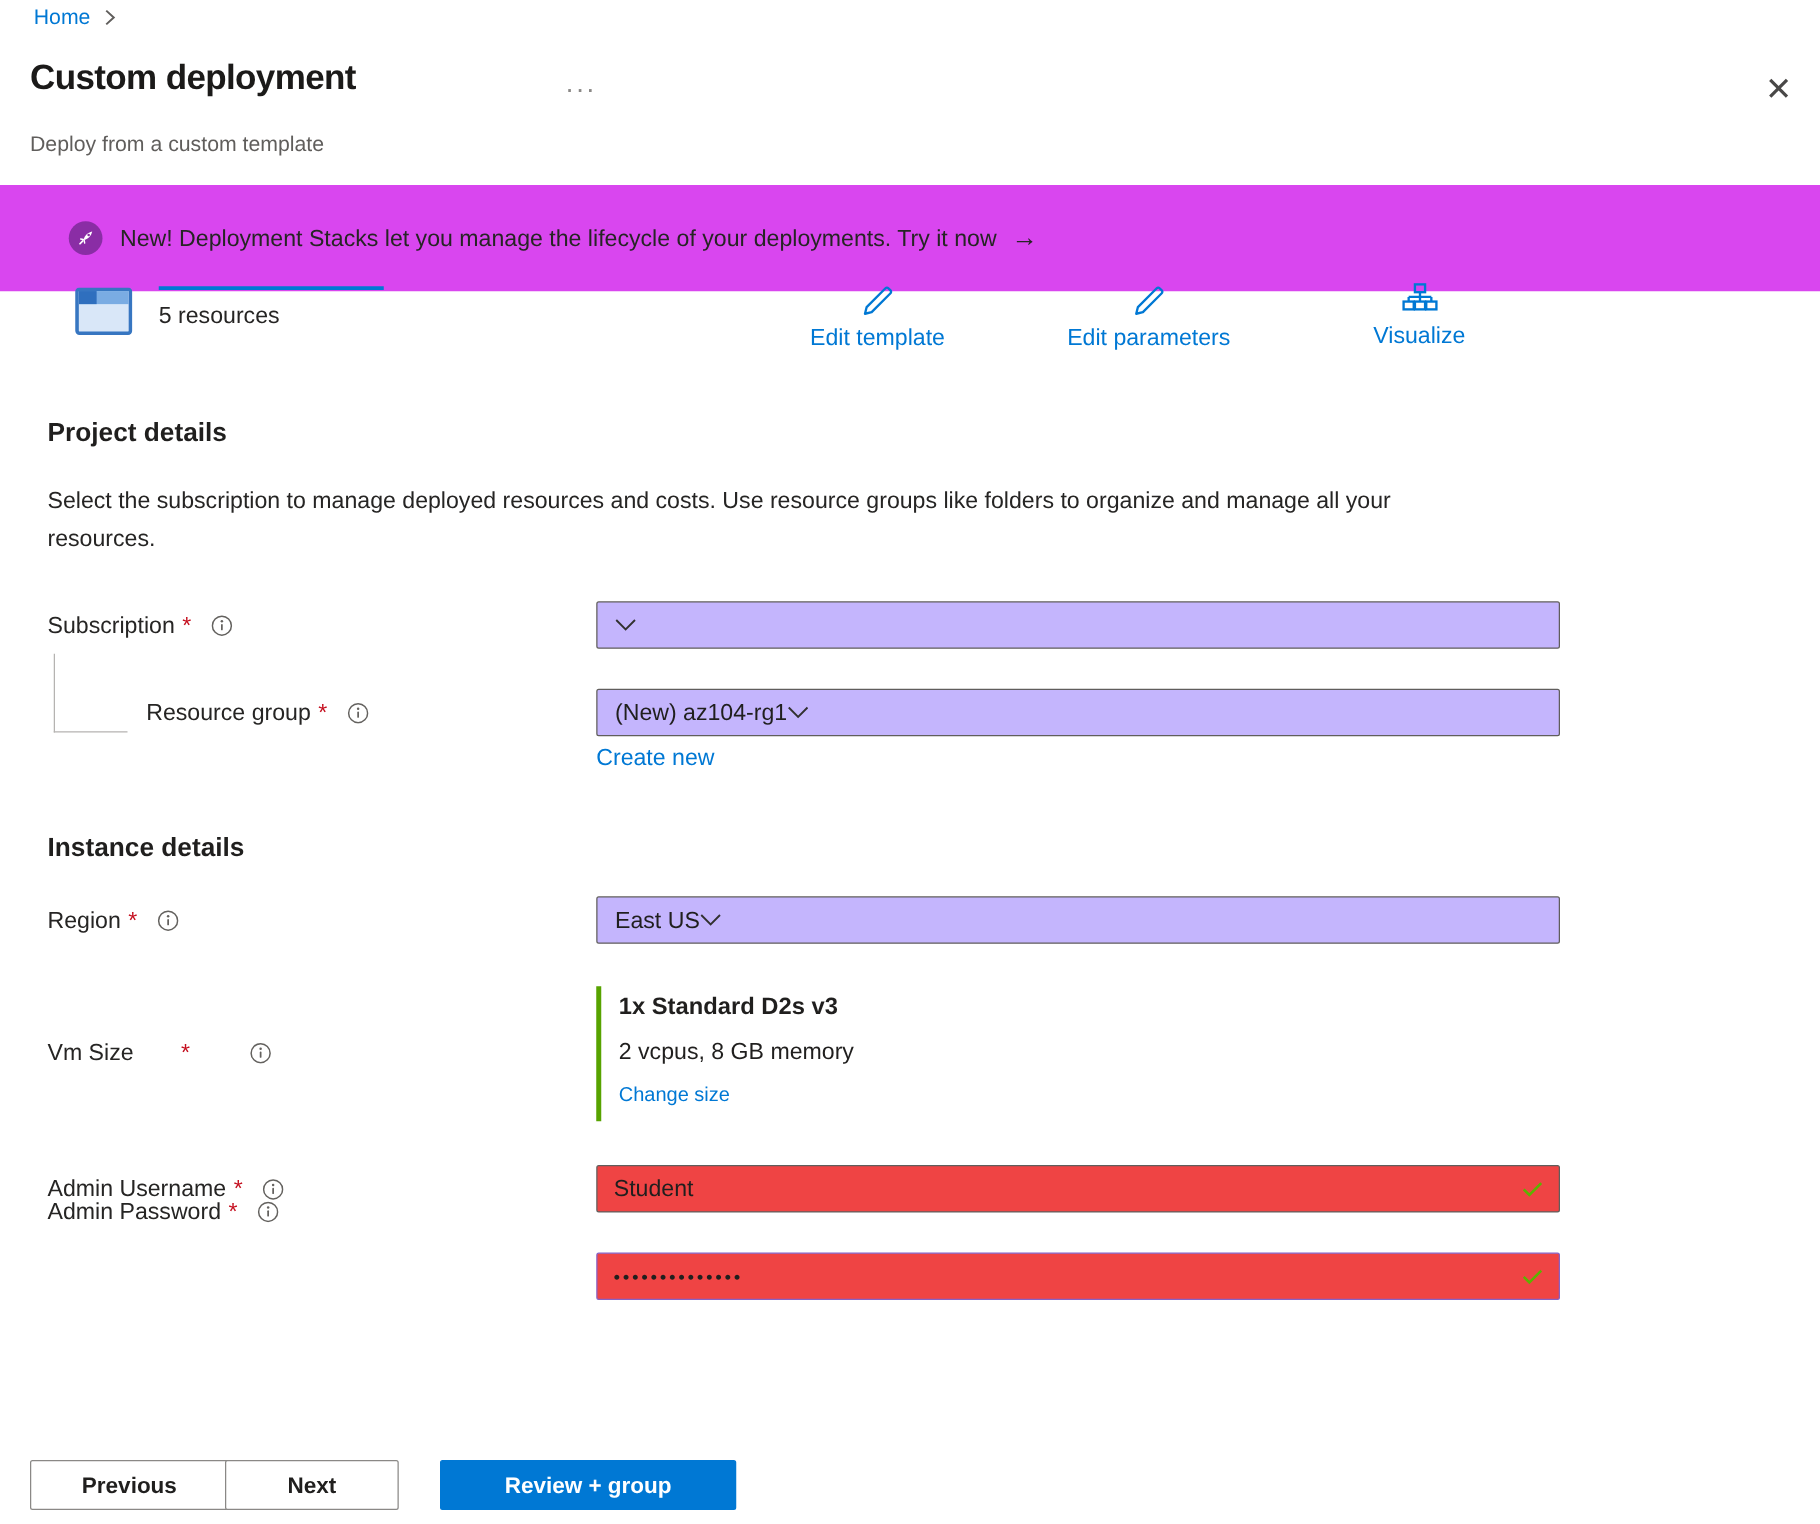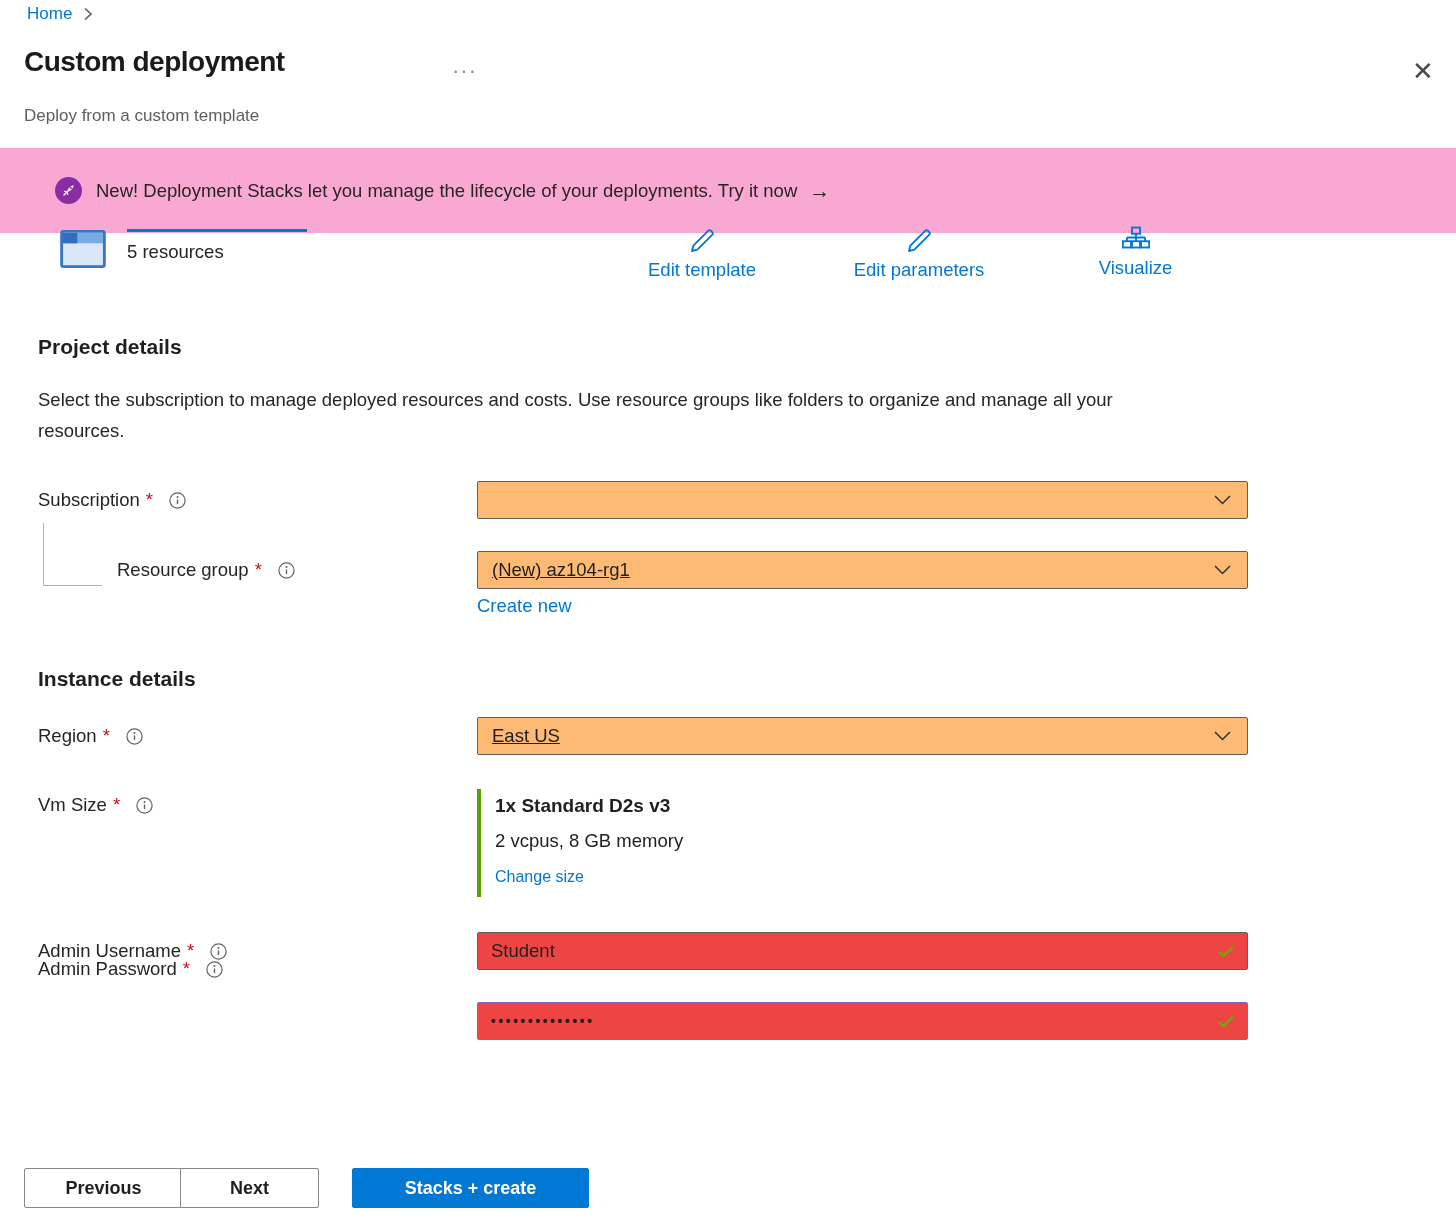--- a/index.html
+++ b/index.html
@@ -10,21 +10,21 @@
   .breadcrumb{position:absolute;left:27px;top:4px;display:flex;align-items:center;gap:11px;font-size:17px;}
   .breadcrumb a{color:#0078d4;text-decoration:none;cursor:pointer;}
 
   
   .title{position:absolute;left:24px;top:46px;margin:0;font-size:28px;font-weight:700;color:#1b1a19;letter-spacing:-0.5px;}
   .more{position:absolute;left:452px;top:58px;font-size:22px;color:#8a8886;letter-spacing:1px;cursor:pointer;}
   .close{position:absolute;left:1412px;top:58px;font-size:26px;color:#494847;cursor:pointer;line-height:1;}
   .subtitle{position:absolute;left:24px;top:106px;font-size:17px;color:#605e5c;}
 
   
-  .banner{position:absolute;left:0;top:148px;width:1456px;height:85px;background:#f9a8d4;
+  .banner{position:absolute;left:0;top:148px;width:1456px;height:85px;background:#d946ef;
           display:flex;align-items:center;padding-left:55px;box-sizing:border-box;cursor:pointer;}
   .banner-badge{width:27px;height:27px;border-radius:50%;background:#8a2da5;display:flex;
                 align-items:center;justify-content:center;flex:none;}
   .banner-text{margin-left:14px;font-size:18.5px;color:#262524;}
   .banner-arrow{margin-left:12px;font-size:21px;color:#262524;}
 
   
   .tab-indicator{position:absolute;left:127px;top:229px;width:180px;height:3px;background:#0078d4;}
   .tmpl-icon{position:absolute;left:60px;top:230px;}
   .resources{position:absolute;left:127px;top:241px;font-size:18.5px;color:#262524;}
@@ -38,33 +38,33 @@
   .sec{position:absolute;margin:0;font-size:21px;font-weight:700;color:#201f1e;}
   .sec-project{left:38px;top:335px;}
   .sec-instance{left:38px;top:667px;}
   .desc{position:absolute;left:38px;top:384px;width:1150px;margin:0;font-size:18.5px;line-height:31px;color:#262524;}
 
   
   .label-row{position:absolute;display:flex;align-items:center;font-size:18.5px;color:#262524;}
   .l-subscription{left:38px;top:489px;}
   .l-rg{left:117px;top:559px;}
   .l-region{left:38px;top:725px;}
-  .l-vmsize{left:38px;top:794px;}
+  .l-vmsize{left:38px;top:831px;gap:32px;}
   .l-username{left:38px;top:940px;}
   .l-password{left:38px;top:958px;}
   .req{color:#c50f1f;margin-left:6px;}
   .info{margin-left:16px;flex:none;cursor:pointer;}
 
   .tree-connector{position:absolute;left:43px;top:523px;width:58px;height:62px;
                   border-left:1px solid #b5b3b1;border-bottom:1px solid #b5b3b1;}
 
   
   .dropdown{position:absolute;left:477px;width:771px;height:38px;border:1px solid #605e5c;border-radius:2px;
-            background:#fdba74;display:flex;align-items:center;justify-content:space-between;
-            padding:0 16px 0 14px;box-sizing:border-box;font-size:18.5px;cursor:pointer;color:#201f1e;text-decoration:underline;}
+            background:#c4b5fd;display:flex;align-items:center;justify-content:flex-start;
+            padding:0 16px 0 14px;box-sizing:border-box;font-size:18.5px;cursor:pointer;color:#201f1e;}
   .dd-subscription{top:481px;}
   .dd-rg{top:551px;}
   .dd-region{top:717px;}
   .link{color:#0078d4;text-decoration:none;cursor:pointer;}
   .create-new{position:absolute;left:477px;top:595px;font-size:18.5px;}
 
   
   .vm-box{position:absolute;left:477px;top:789px;padding:0 0 2px 14px;border-left:4px solid #57a300;}
   .vm-name{font-size:19px;font-weight:700;line-height:34px;}
   .vm-specs{font-size:18.5px;line-height:36px;}
@@ -247,15 +247,15 @@
   </div>
   <div class="input-wrap iw-password">
     <input type="text" class="text-input pw" value="••••••••••••••" style="">
     <svg class="check" width="16" height="13" viewBox="0 0 16 13">
       <path d="M1 6.5l4.5 4.5L15 1.5" fill="none" stroke="#5cb300" stroke-width="2"></path>
     </svg>
   </div>
 
   <button class="btn b-prev">Previous</button>
   <button class="btn b-next">Next</button>
-  <button class="btn b-review">Stacks + create</button>
+  <button class="btn b-review">Review + group</button>
 
 </div>
 
 </body></html>

